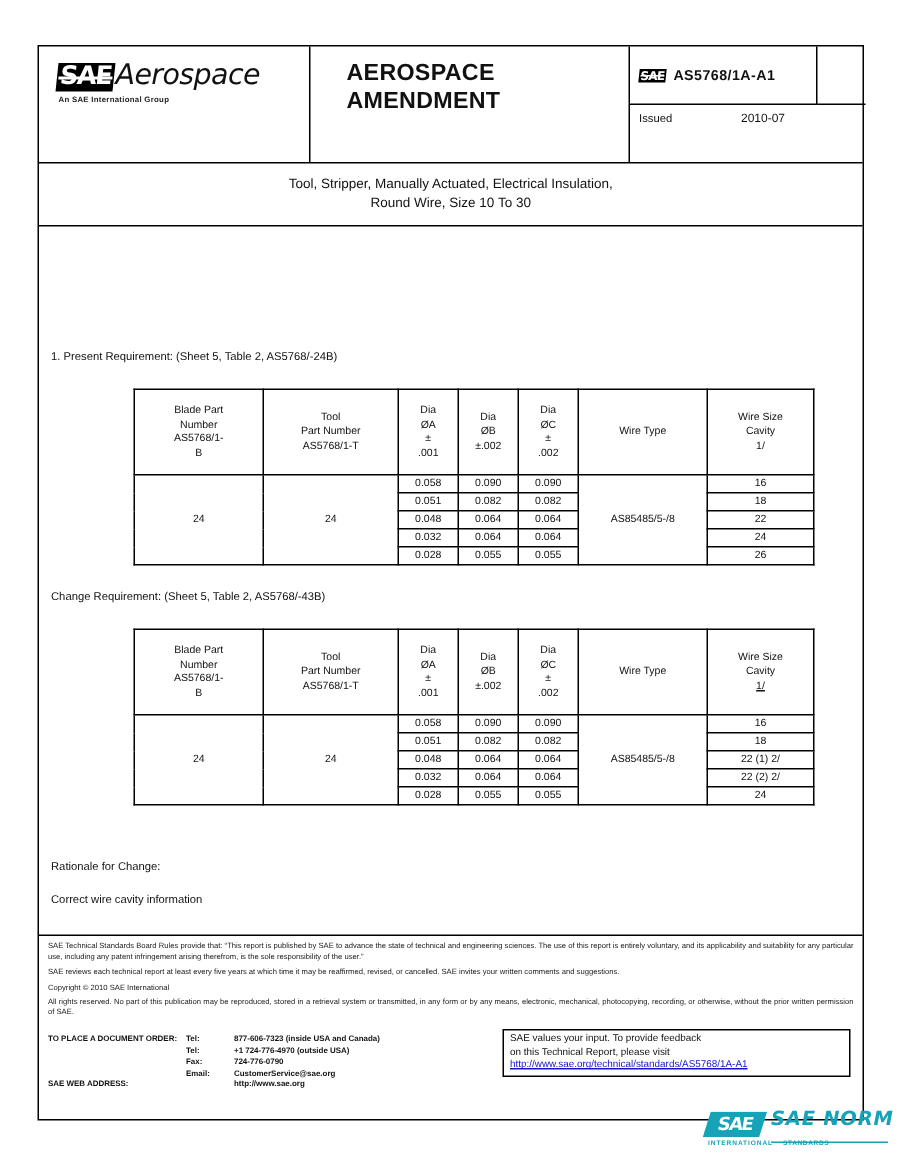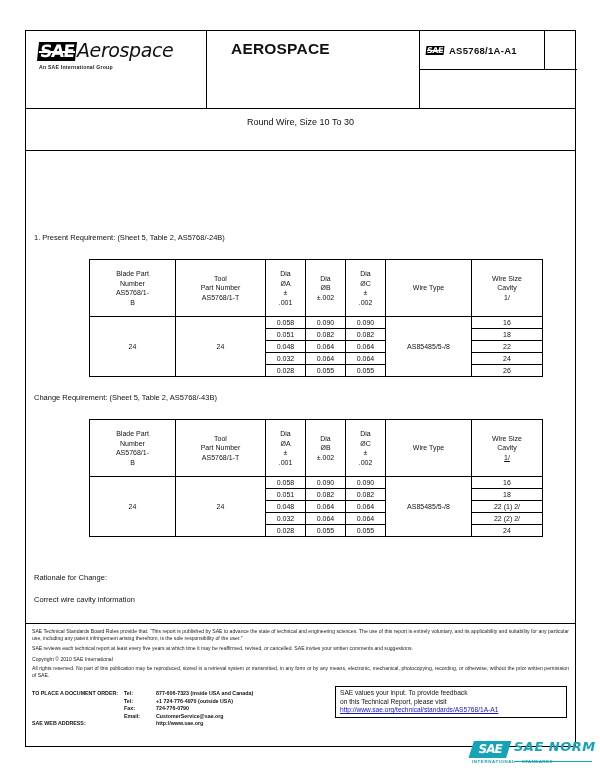--- a/index.html
+++ b/index.html
@@ -403,32 +403,38 @@
           <div class="logo-line1">
             <span class="sae-mark">SAE</span>
             <span class="logo-aero">Aerospace</span>
           </div>
           <div class="logo-tag">An SAE International Group</div>
         </div>
       </div>
 
       <div class="hdr-title-cell">
         <div class="hdr-title-line">AEROSPACE</div>
+        <div class="hdr-title-line">AMENDMENT</div>
       </div>
 
       <div class="hdr-num-cell">
         <div class="hdr-num-top">
           <span class="sae-mark-sm">SAE</span>
           <span class="hdr-docnum">AS5768/1A-A1</span>
         </div>
         <div class="hdr-num-blank"></div>
+        <div class="hdr-issued-row">
+          <span class="hdr-issued-label">Issued</span>
+          <span class="hdr-issued-value">2010-07</span>
+        </div>
       </div>
     </div>
 
     <div class="subject">
+      <div class="subject-line">Tool, Stripper, Manually Actuated, Electrical Insulation,</div>
       <div class="subject-line">Round Wire, Size 10 To 30</div>
     </div>
 
     <div class="body-area">
 
 
       <div class="sec-label" id="present-label">1. Present Requirement: (Sheet 5, Table 2, AS5768/-24B)</div>
 
       <table class="dtable" id="table-present">
         <colgroup>

